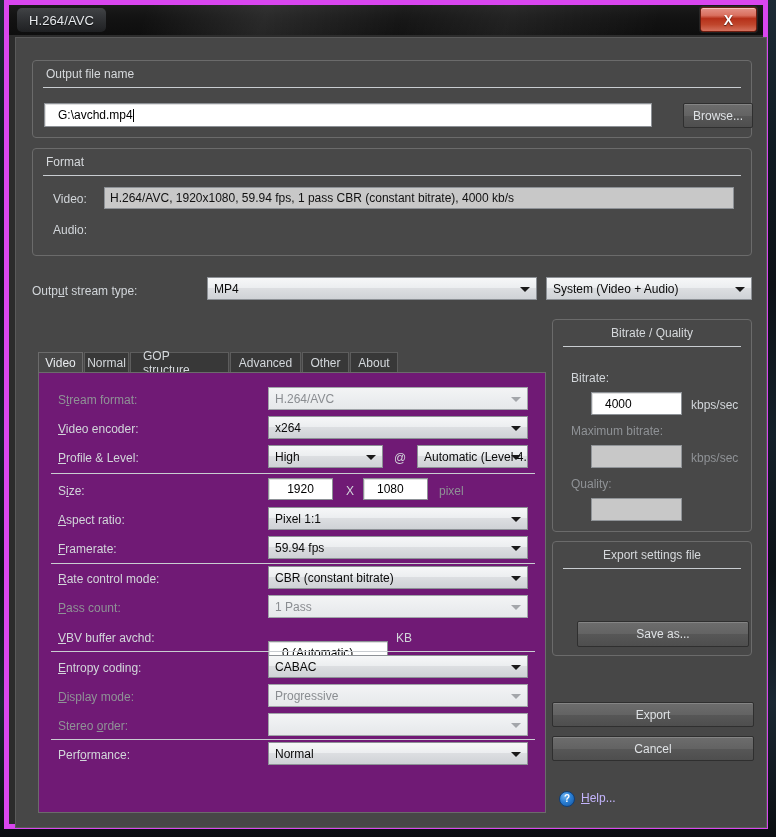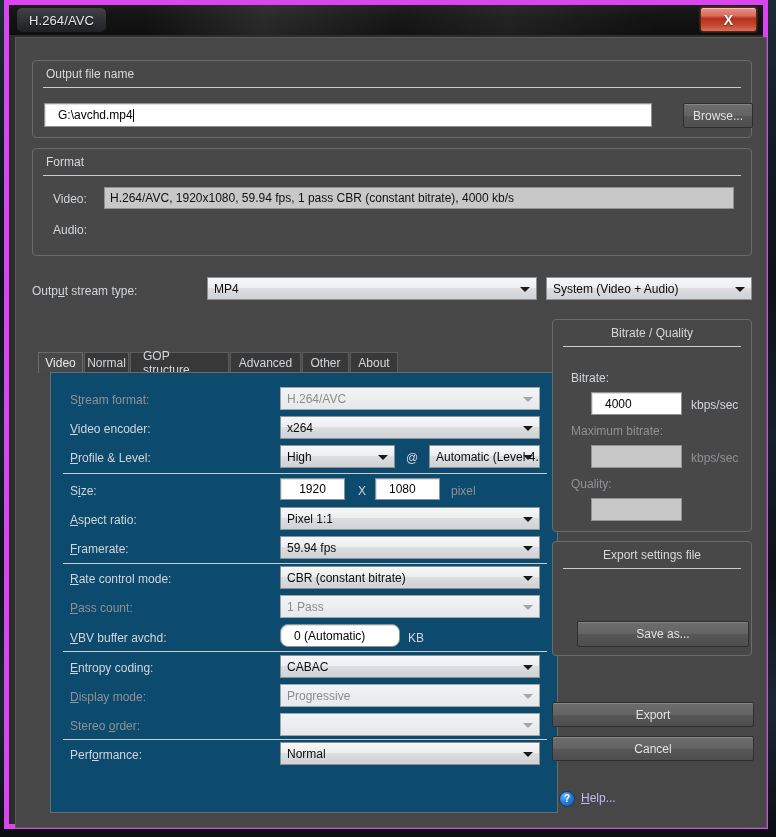--- a/index.html
+++ b/index.html
@@ -158,21 +158,21 @@
     box-sizing:border-box;
     padding:0 12px;
   }
   .tab.active{
     background:#484848;color:#e8ebee;
     border-color:#6b6b6b;
     height:21px;top:0;
   }
   .tabpanel{
     position:absolute;left:22px;top:334px;width:508px;height:441px;
-    background:#0c4a6e;border:1px solid #6b6b6b;box-sizing:border-box;margin-left:12px;
+    background:#701a75;border:1px solid #6b6b6b;box-sizing:border-box;
   }
 
   .helpicon{
     position:absolute;width:14px;height:14px;border-radius:50%;
     background:radial-gradient(circle at 35% 30%,#6fb3ef 0%,#2a7fd4 45%,#15529b 100%);
     border:1px solid #0e3f79;
     color:#fff;font-size:10px;font-weight:bold;
     display:flex;align-items:center;justify-content:center;
     line-height:1;
   }
@@ -329,21 +329,21 @@
           <u>P</u><span>ass count:</span>
         </div>
         <div class="combo disabled" style="left:229px;top:222px;width:260px;height:23px;">
           <span>1 Pass</span>
           <span class="arw"></span>
         </div>
 
         <div class="lbl" style="left:19px;top:258px;">
           <u>V</u><span>BV buffer avchd:</span>
         </div>
-        <div class="textbox" style="left:229px;top:251px;width:120px;height:23px;border-radius:8px;">
+        <div class="textbox" style="left:229px;top:268px;width:120px;height:23px;">
           <span>0 (Automatic)</span>
         </div>
         <div class="lbl" style="left:357px;top:258px;">KB</div>
 
         <div class="sep" style="left:12px;top:278px;width:484px;"></div>
 
         <div class="lbl" style="left:19px;top:288px;">
           <u>E</u><span>ntropy coding:</span>
         </div>
         <div class="combo" style="left:229px;top:282px;width:260px;height:23px;">

